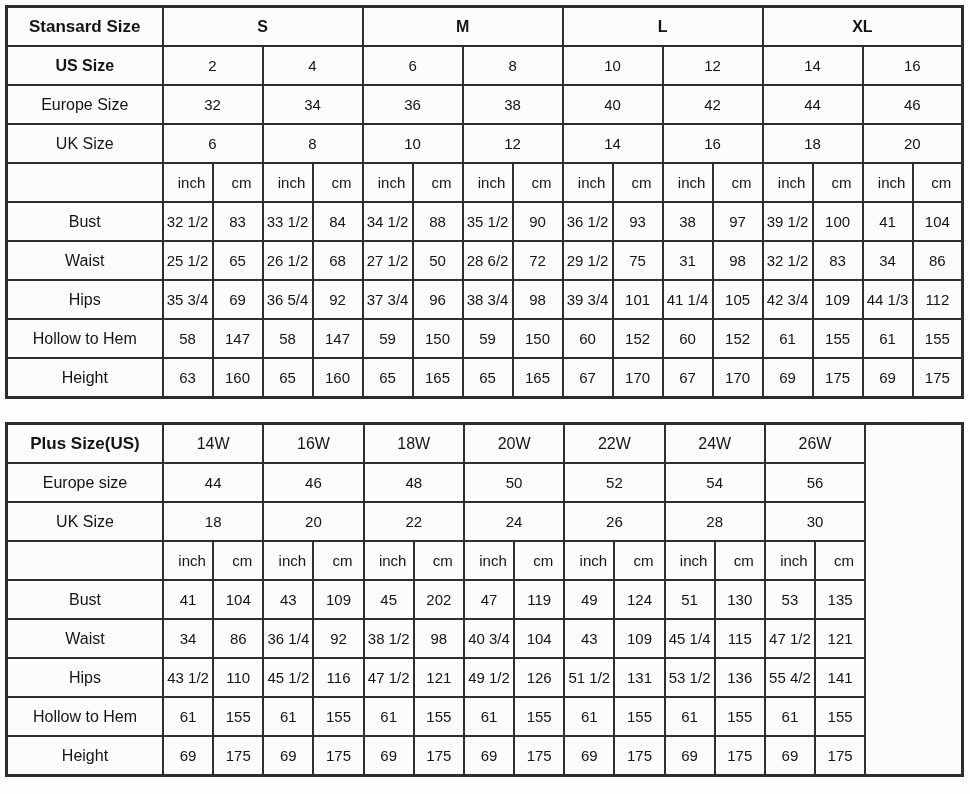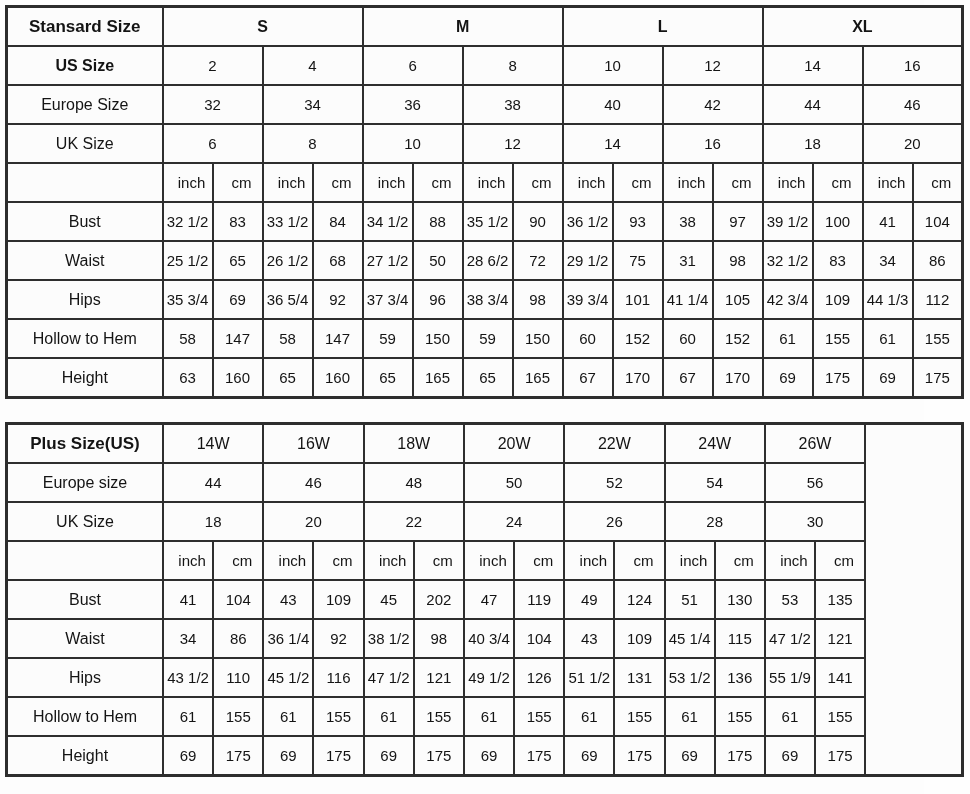--- a/index.html
+++ b/index.html
@@ -339,21 +339,21 @@
             <td>45 1/2</td>
             <td>116</td>
             <td>47 1/2</td>
             <td>121</td>
             <td>49 1/2</td>
             <td>126</td>
             <td>51 1/2</td>
             <td>131</td>
             <td>53 1/2</td>
             <td>136</td>
-            <td>55 1/9</td>
+            <td>55 4/2</td>
             <td>141</td>
           </tr>
           <tr>
             <th class="row-label">Hollow to Hem</th>
             <td>61</td>
             <td>155</td>
             <td>61</td>
             <td>155</td>
             <td>61</td>
             <td>155</td>

